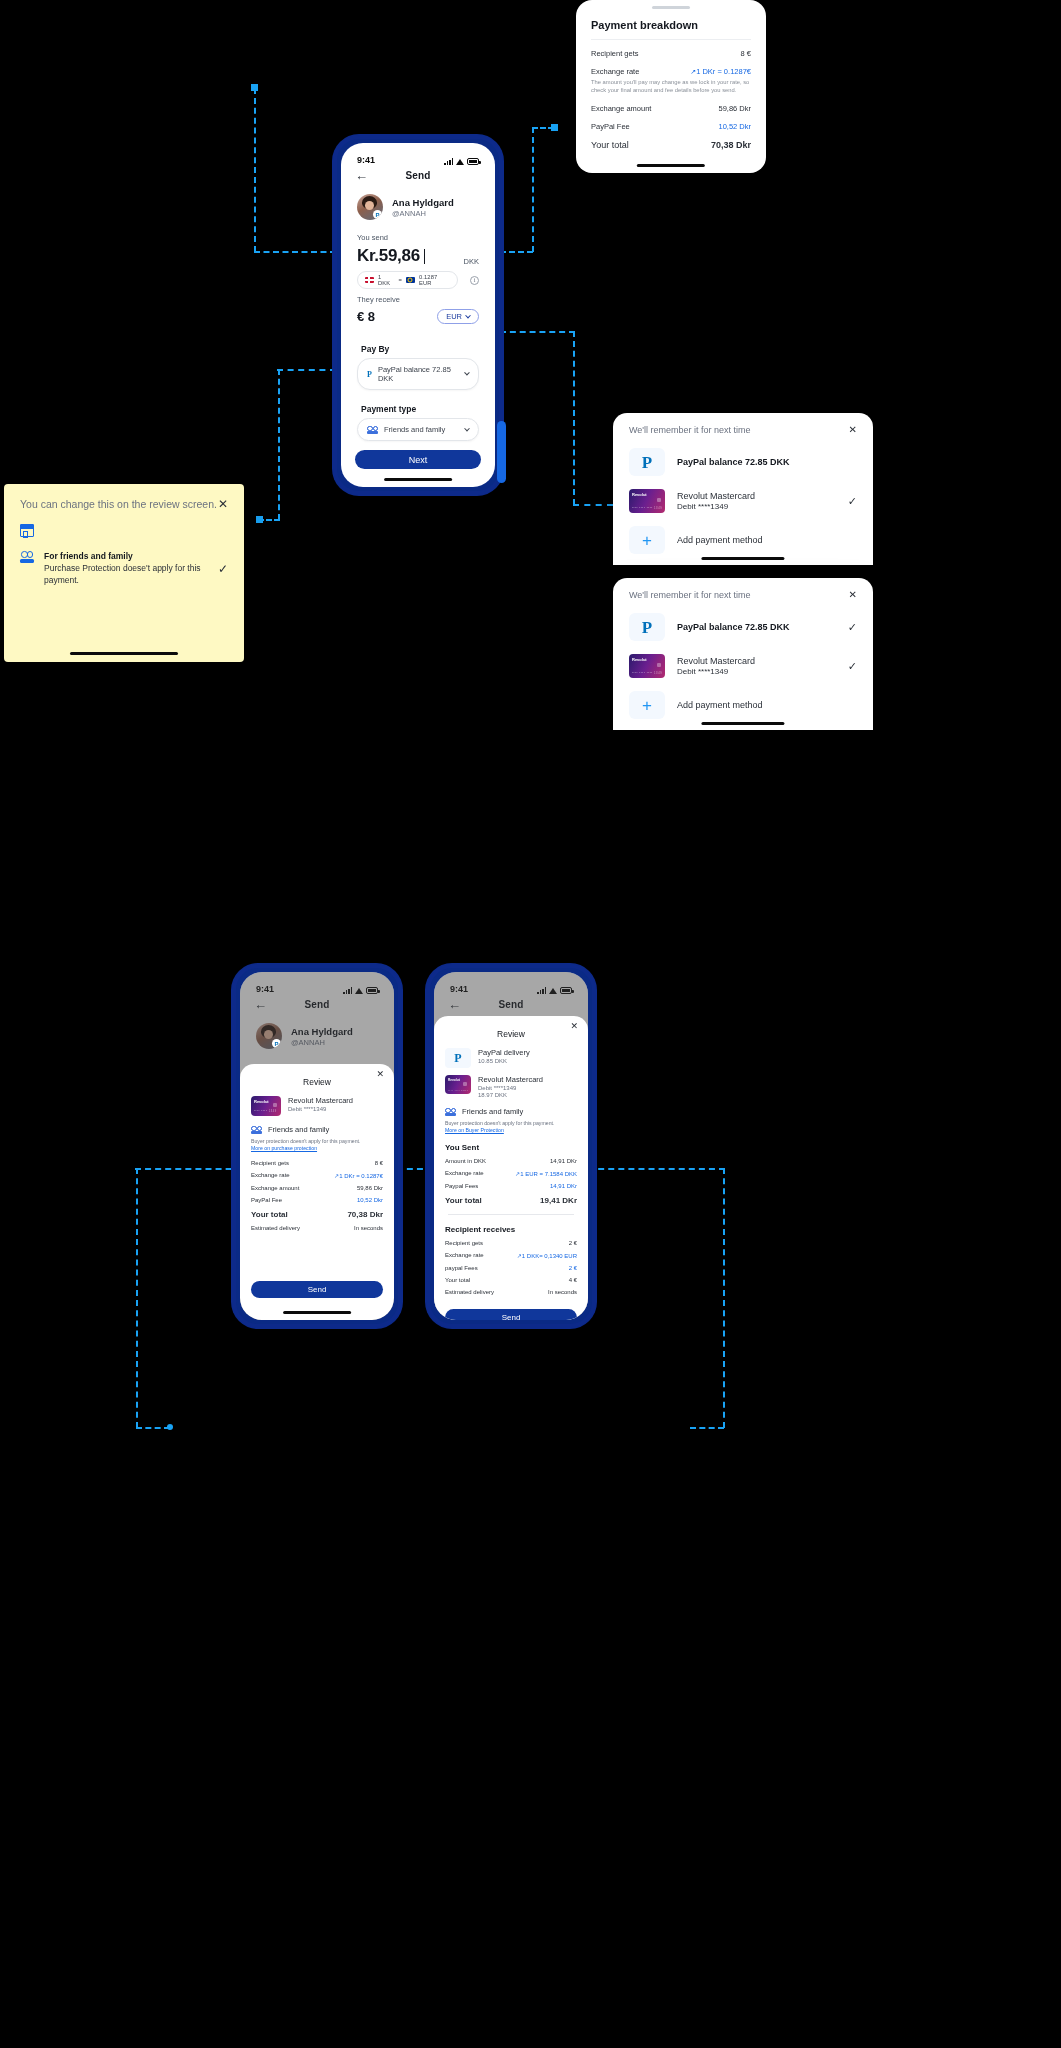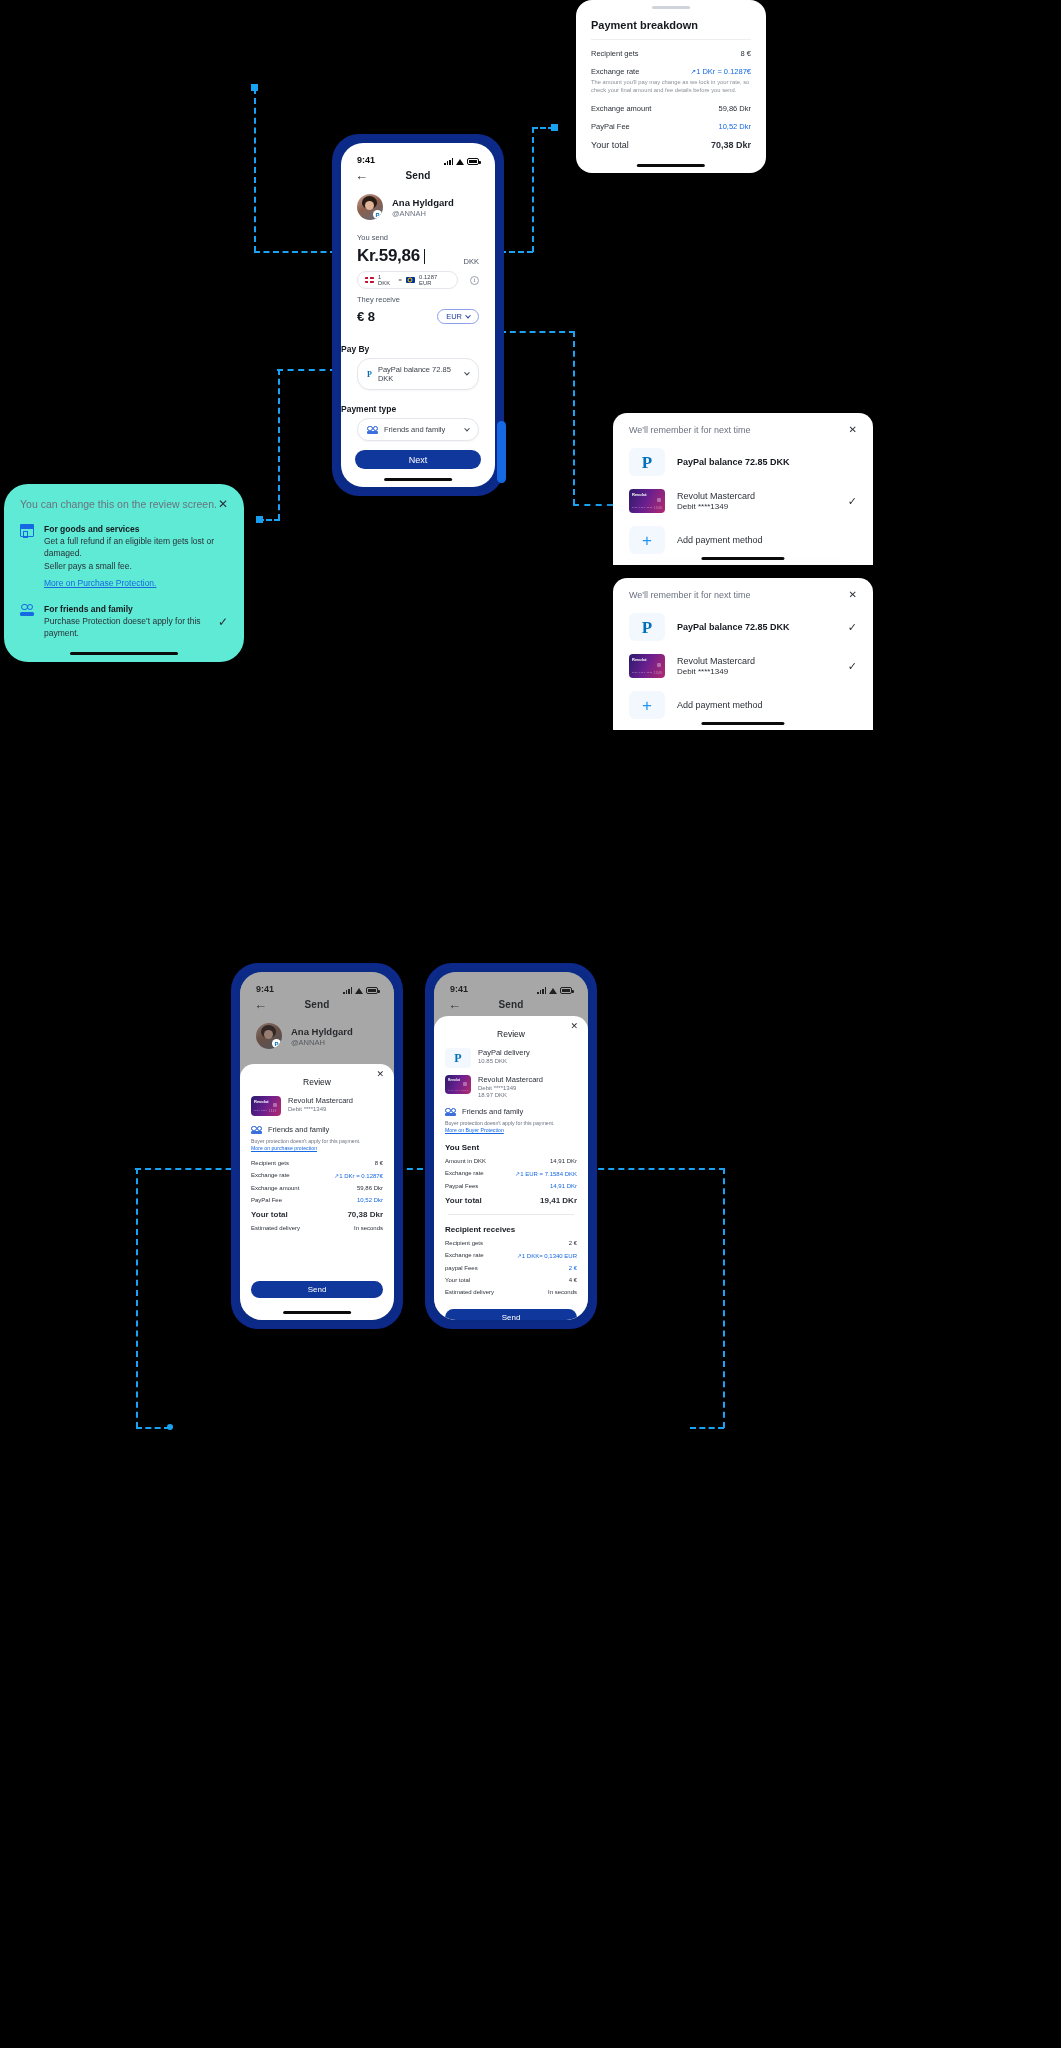--- a/index.html
+++ b/index.html
@@ -95,21 +95,21 @@
     font-family:"Liberation Serif",serif; flex:none; }
 
   .receive-row { display:flex; align-items:center; justify-content:space-between;
     padding: 2px 16px 0; }
   .recv-amount { font-size: 13px; font-weight:bold; color:#14181f; }
   .cur-select { border:1px solid #8fa0e8; border-radius:11px; padding:2px 8px;
     font-size:7.5px; color:#1a3a9e; display:flex; align-items:center; gap:4px; }
   .chev { display:inline-block; width:4px;height:4px; border-right:1.2px solid currentColor;
     border-bottom:1.2px solid currentColor; transform: rotate(45deg) translate(-1px,-1px); }
 
-  .sect-label { font-size:8.5px; font-weight:bold; color:#14181f; padding: 0 0; }
+  .sect-label { font-size:8.5px; font-weight:bold; color:#14181f; padding: 0 20px; }
   .select-box { margin: 4px 16px 0; border:1px solid #e3e6ea; border-radius:13px;
     background:#fff; padding: 6px 9px; display:flex; align-items:center; gap:6px;
     font-size:7.5px; color:#3d434d; box-shadow:0 1px 2px rgba(0,0,0,.04); }
   .select-box .chev { margin-left:auto; color:#3d434d; }
   .pp-mark { font-size:8px; font-weight:bold; color:#0070ba; font-family:"Liberation Serif",serif; }
   .ff-icon { width:11px;height:8px; position:relative; flex:none; }
   .ff-icon::before{content:"";position:absolute;left:0;top:0;width:3.5px;height:3.5px;
     border-radius:50%;border:1.1px solid #1a57d6;}
   .ff-icon::after{content:"";position:absolute;right:0;top:0;width:3.5px;height:3.5px;
     border-radius:50%;border:1.1px solid #1a57d6;}
@@ -134,21 +134,21 @@
     padding: 0 15px; margin-top: 9px; font-size:7.5px; color:#2b3038; }
   .row .v { color:#2b3038; }
   .row .v.blue { color:#1668e3; }
   .pb-note { font-size:5.8px; color:#8a9099; padding: 2px 15px 0; line-height:1.45; }
   .row.total { font-size:9px; }
   .row.total .k { font-weight:500; }
   .row.total .v { font-weight:bold; }
   .arrow-ne { display:inline-block; color:#1668e3; font-size:7px; }
 
   
-  .pp-sheet { position:absolute; background:#5eead4; border-radius:24px;
+  .pp-sheet { position:absolute; background:#fef9c3; border-radius:4px;
     box-shadow:0 6px 24px rgba(0,0,0,.3); overflow:hidden; }
   .pp-head { display:flex; align-items:flex-start; justify-content:space-between;
     padding: 14px 16px 0; }
   .pp-head-t { font-size:10.5px; color:#6b7280; }
   .xbtn { font-size:12px; color:#2b3038; line-height:1; cursor:pointer; }
   .pp-item { display:flex; gap:10px; padding: 14px 16px 0; }
   .pp-ic { width:14px;height:13px;flex:none; position:relative; }
   .shop-ic { border:1.4px solid #1668e3; border-radius:1px; }
   .shop-ic::before{content:"";position:absolute;left:-1.4px;top:-1.4px;right:-1.4px;height:5px;
     background:#1668e3;border-radius:2px 2px 0 0;}
@@ -367,26 +367,20 @@
   </div>
 
   <div class="pp-sheet" style="left:4px; top:484px; width:240px; height:178px;">
     <div class="pp-head">
       <span class="pp-head-t">You can change this on the review screen.</span>
       <span class="xbtn">✕</span>
     </div>
 
     <div class="pp-item">
       <span class="pp-ic shop-ic"></span>
-      <span style="flex:1;">
-        <span class="pp-b" style="display:block;">For goods and services</span>
-        <span class="pp-t" style="display:block; white-space:pre-line;">Get a full refund if an eligible item gets lost or damaged.
-Seller pays a small fee.</span>
-        <span class="pp-link">More on Purchase Protection.</span>
-      </span>
     </div>
 
     <div class="pp-item">
       <span class="pp-ic ppl-ic">
           <span class="ppl-base"></span>
         </span>
       <span style="flex:1;">
         <span class="pp-b" style="display:block;">For friends and family</span>
         <span class="pp-t" style="display:block;">Purchase Protection doese't apply for this payment.</span>
       </span>

